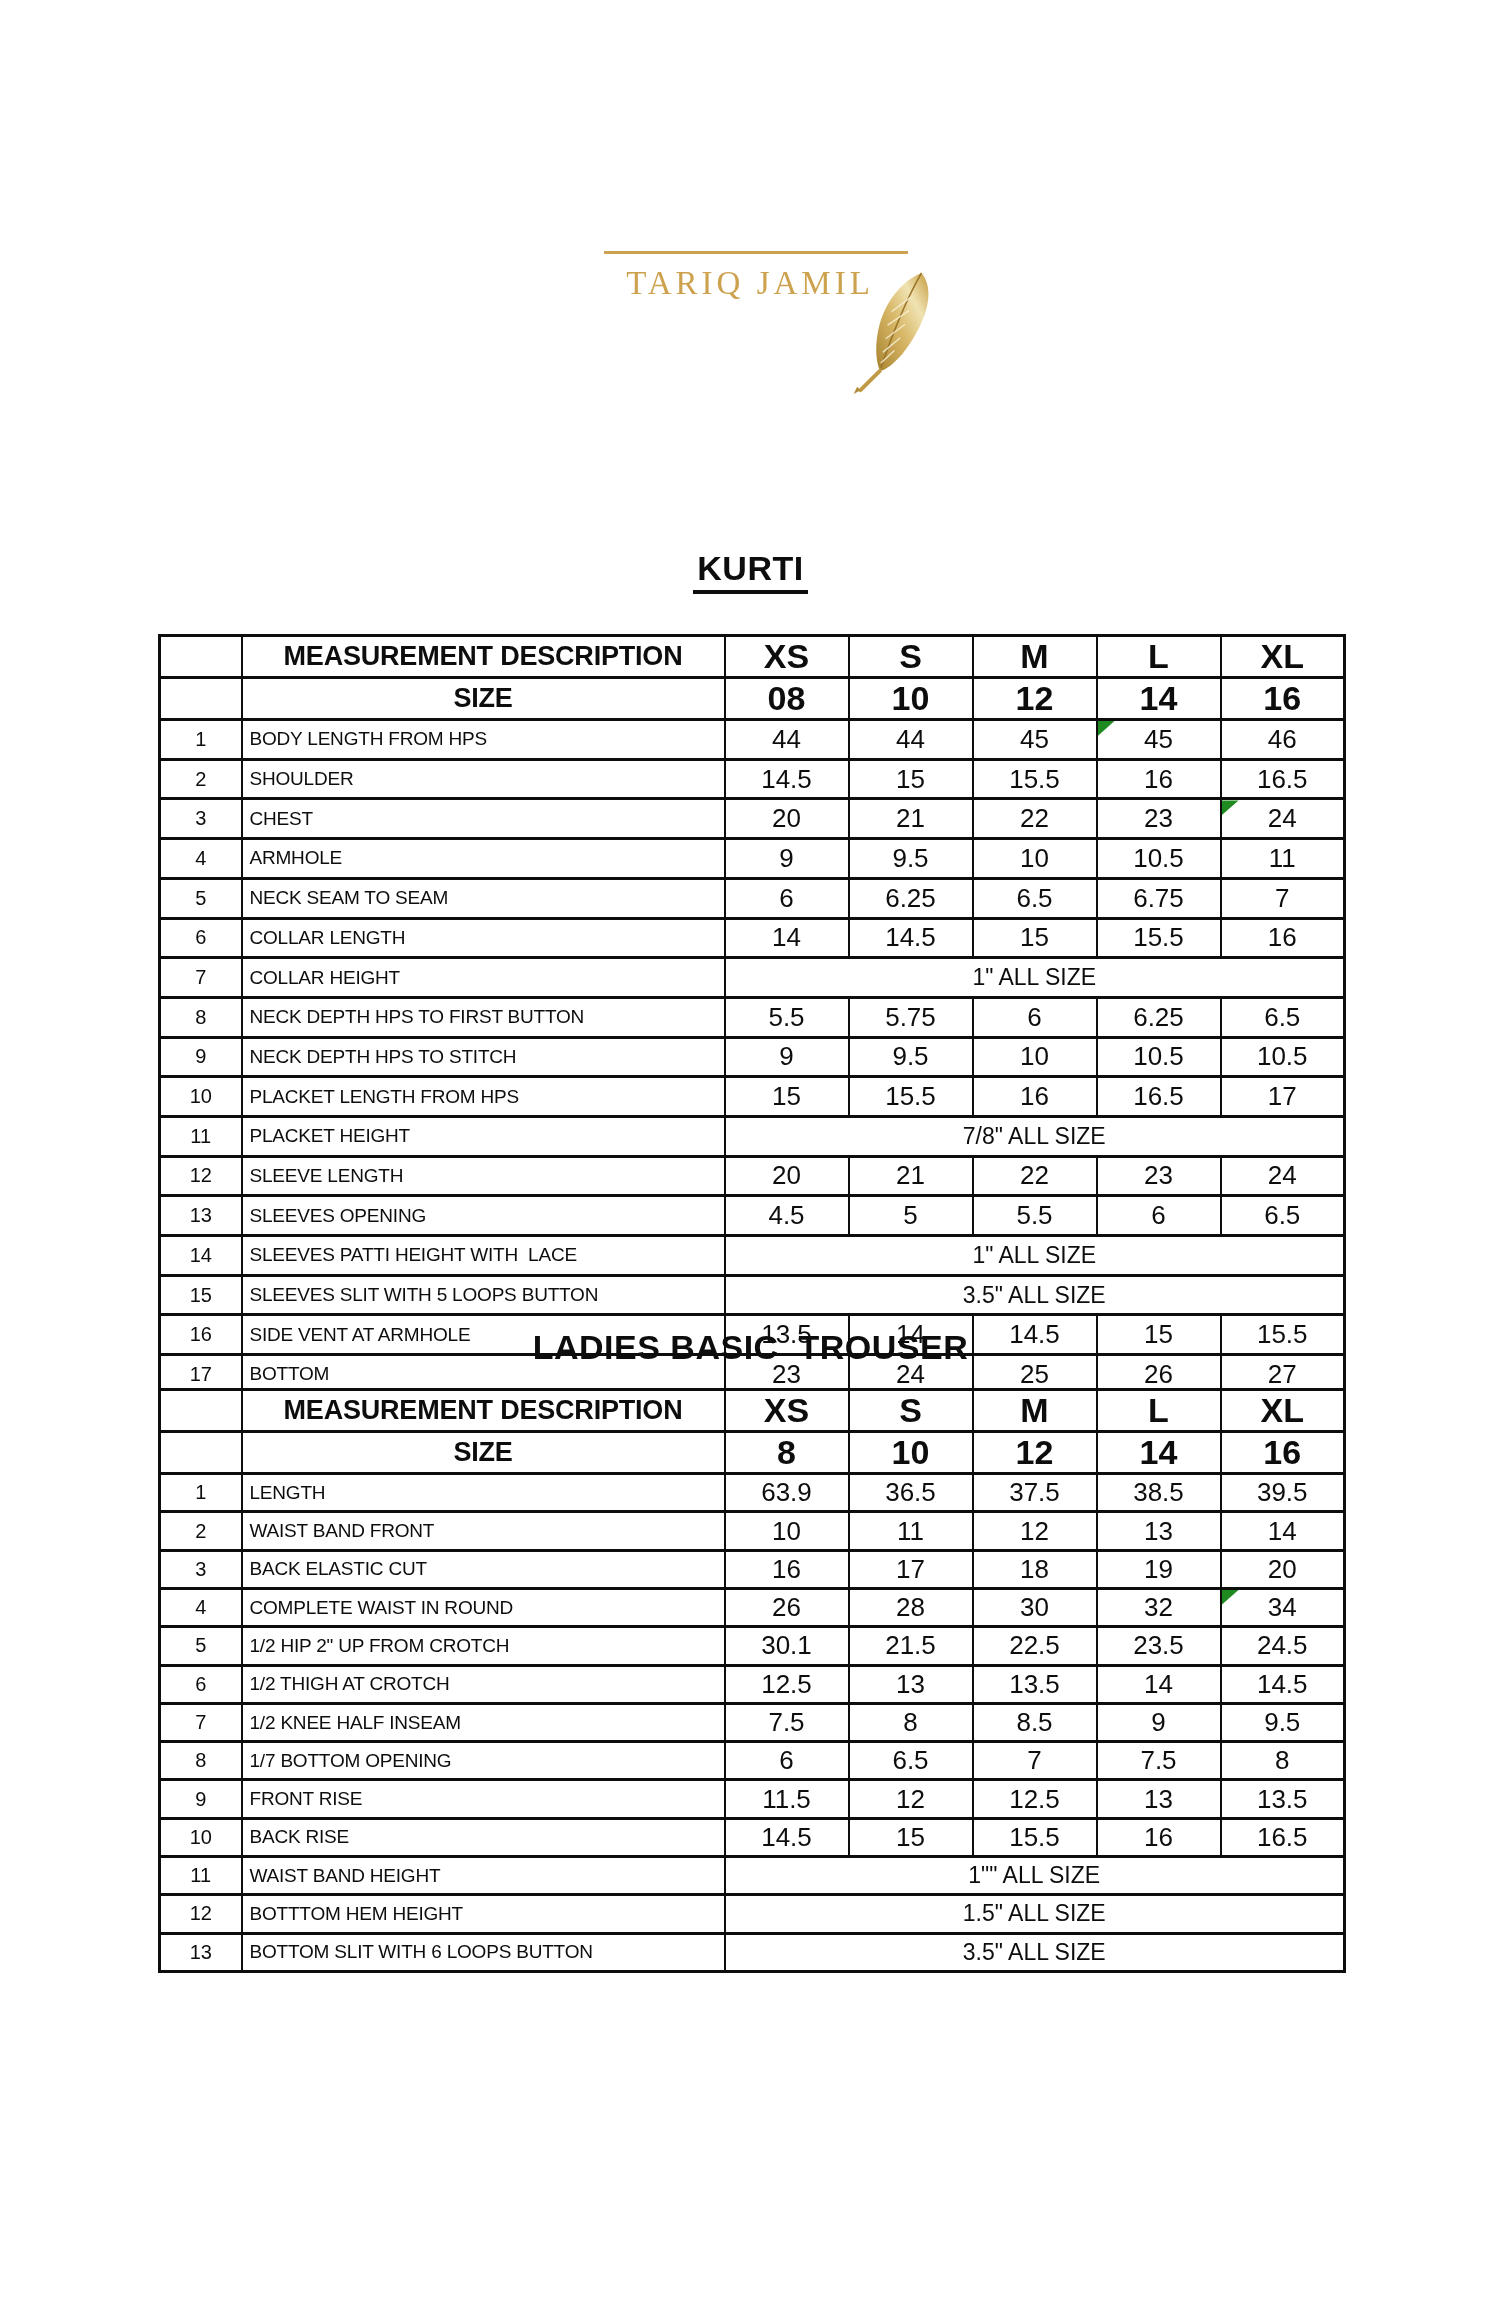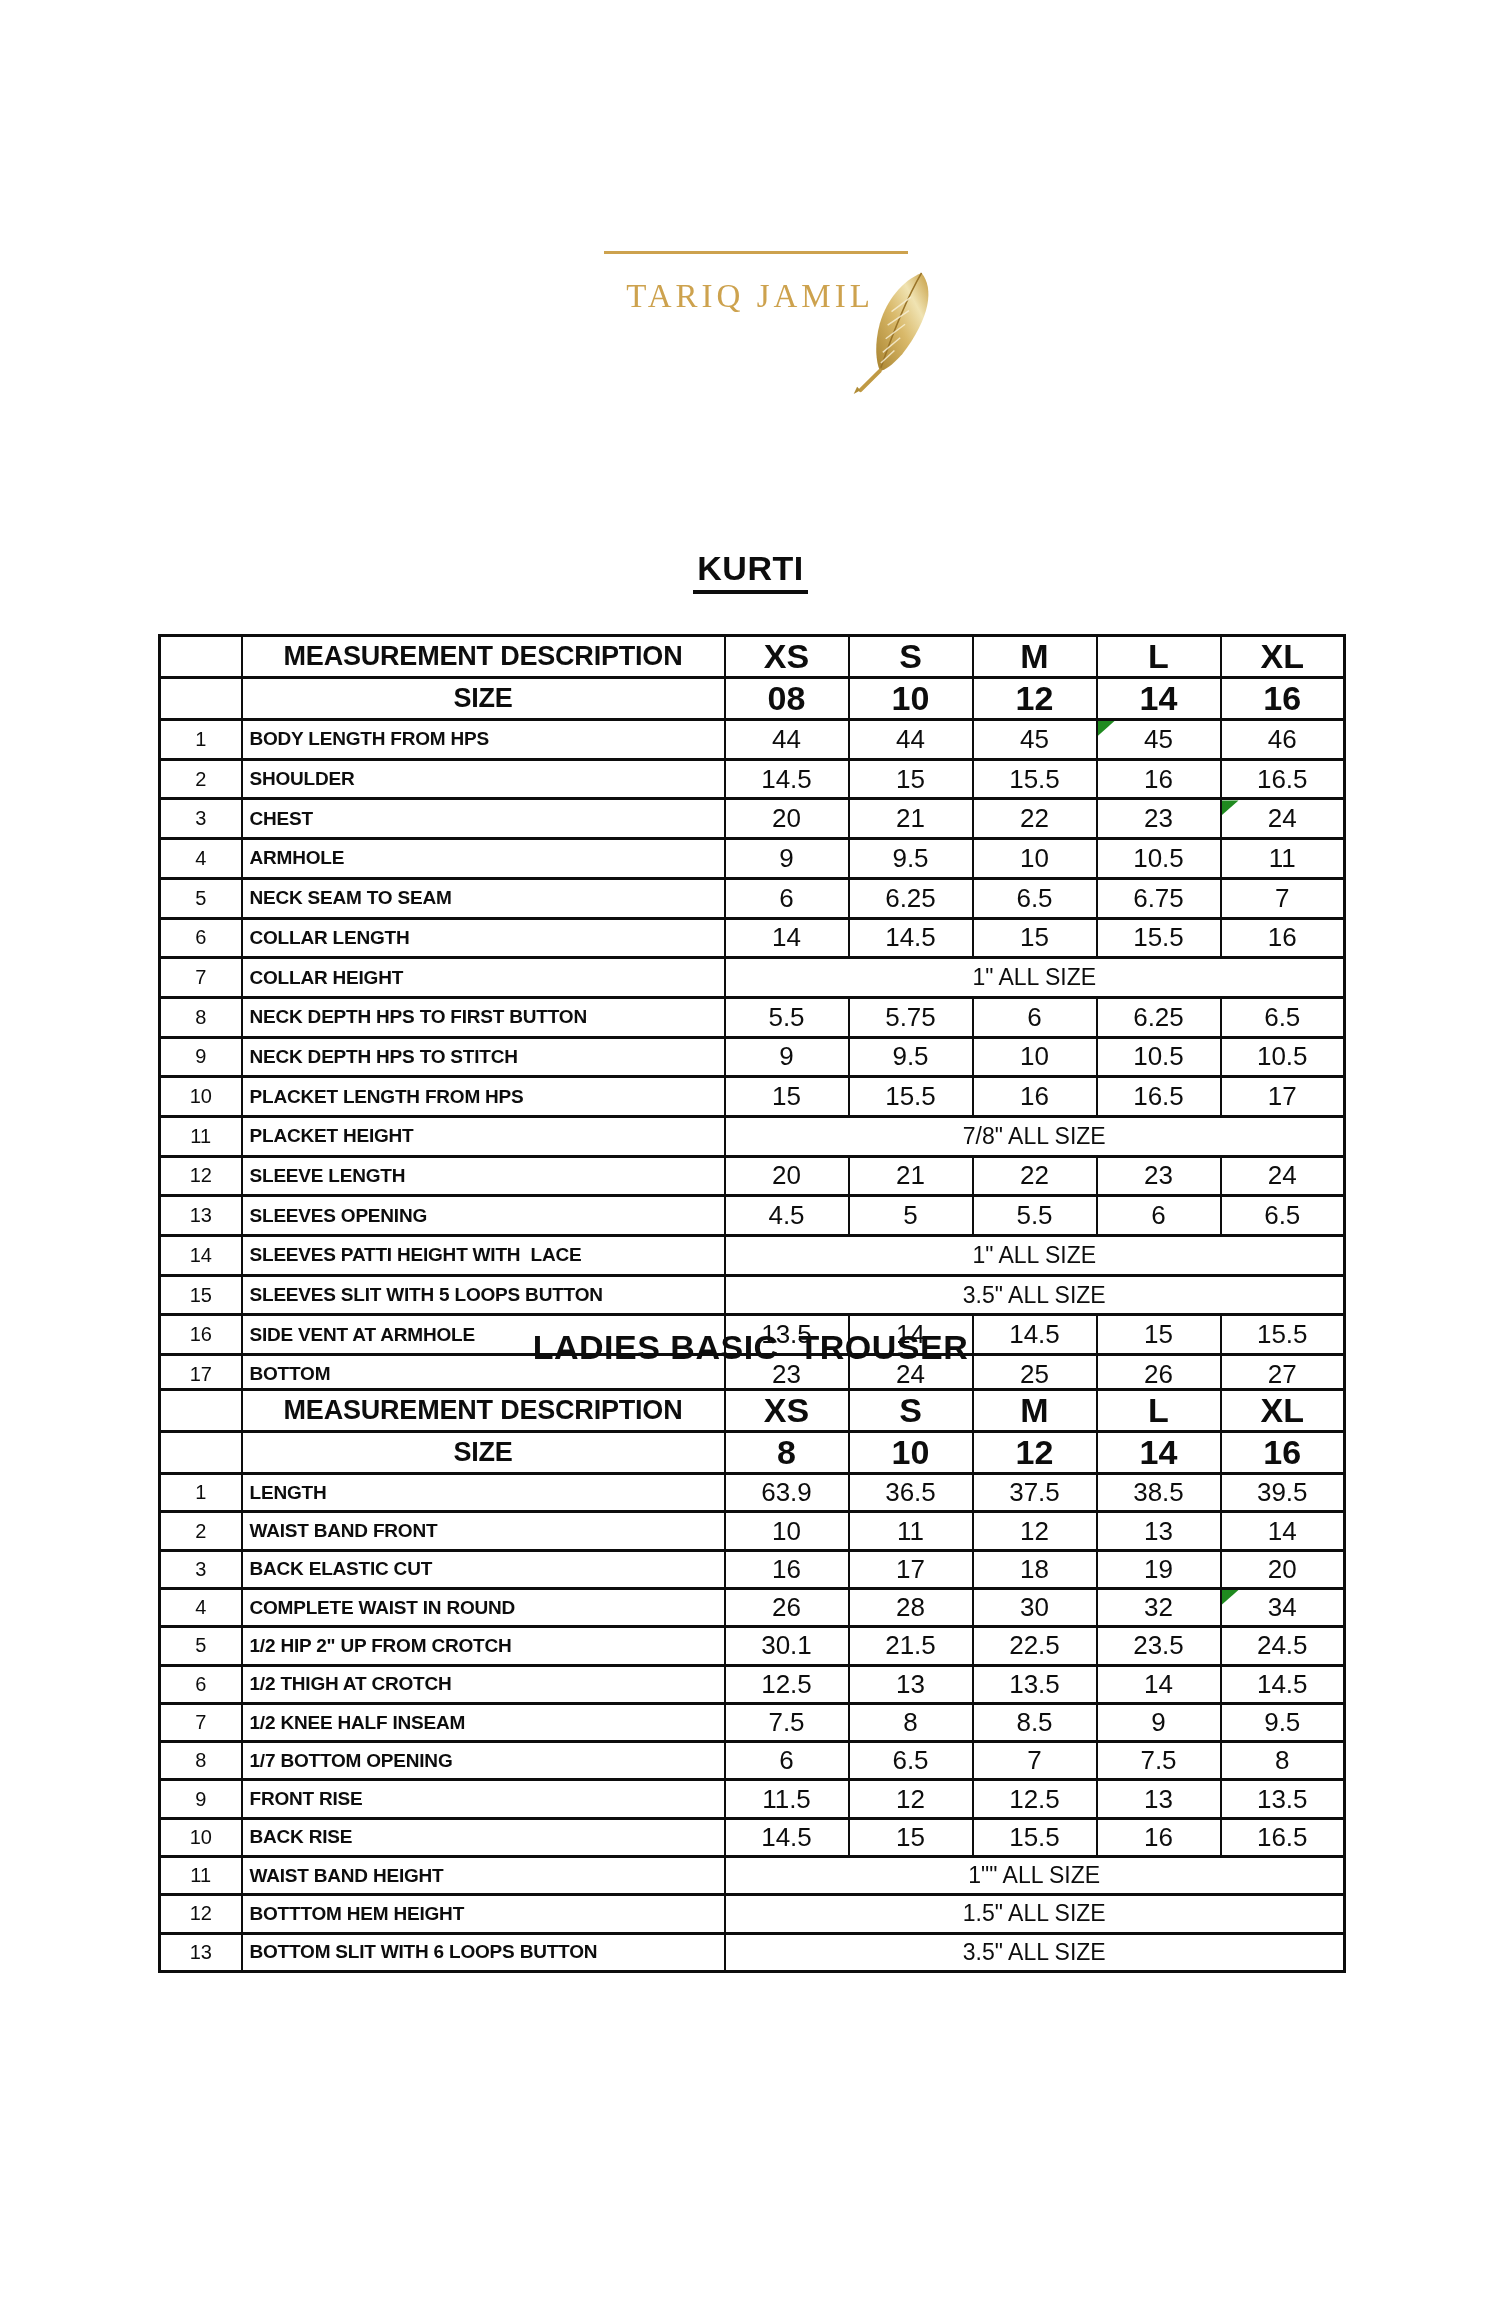--- a/index.html
+++ b/index.html
@@ -10,21 +10,21 @@
   
   .logo{position:absolute;top:235px;left:50%;transform:translateX(-50%);width:292px;}
   .brand{
     font-family:"Liberation Serif",serif;font-size:142px;line-height:1;
     color:var(--gold,#CDA24E);letter-spacing:0px;white-space:nowrap;
   }
   .quill{position:absolute;top:34px;right:-44px;width:96px;height:126px;}
   .logo-rule{height:3px;width:104%;background:var(--gold,#CDA24E);margin-top:16px;}
   .logo-sub{
     font-family:"Liberation Serif",serif;font-size:33px;letter-spacing:4px;
-    color:var(--gold,#CDA24E);text-align:center;margin-top:24px;white-space:nowrap;
+    color:var(--gold,#CDA24E);text-align:center;margin-top:11px;white-space:nowrap;
   }
   
   .sheet-section{position:absolute;left:158px;width:1185px;text-align:center;}
   #section-kurti{top:549px;}
   #section-trouser{top:1328px;}
   .section-title{
     display:inline-block;margin:0;font-size:34px;font-weight:bold;line-height:1.12;
     color:#0d0d0d;white-space:pre-wrap;letter-spacing:0.5px;
   }
   .section-title.underlined{border-bottom:4px solid #0d0d0d;padding:0 4px 3px 4px;}
@@ -44,21 +44,21 @@
   .t-kurti thead td{height:37.5px;}
   .t-trouser td{height:35.3px;}
   .col-no{width:82px;}
   .col-desc{width:483px;}
   .col-size{width:124px;}
   .size-table .no{font-size:20px;text-align:center;}
   .size-table .desc{
     font-size:19px;text-align:left;padding-left:7px;letter-spacing:-0.2px;
     white-space:pre-wrap;font-weight:bold;font-stretch:condensed;
   }
-  .size-table .desc{font-weight:bold;margin-left:19px;}
+  .size-table .desc{font-weight:normal;margin-left:19px;}
   .size-table .hdr{font-weight:bold;}
   .size-table .hdr-desc{font-size:27px;text-align:center;letter-spacing:-0.2px;}
   .size-table .hdr-size{font-size:34px;text-align:center;}
   .size-table .val{font-size:26px;text-align:center;position:relative;}
   .size-table .val.merged{font-size:23px;}
   .flag{
     position:absolute;top:0;left:0;width:17px;height:15px;
     background:var(--flag,#1F8A1F);
     clip-path:polygon(0 0,100% 0,0 100%);
   }

